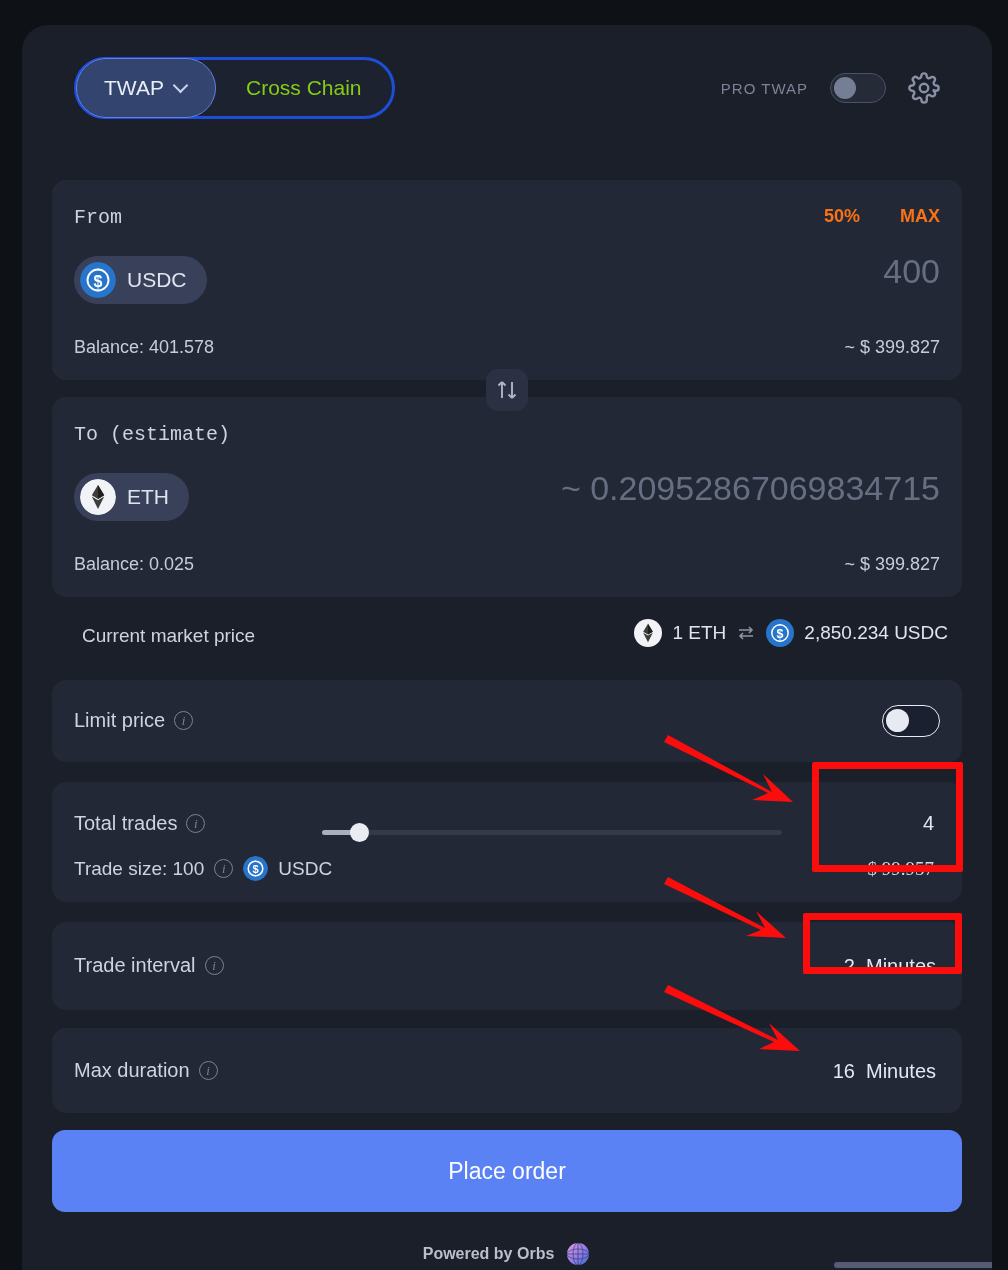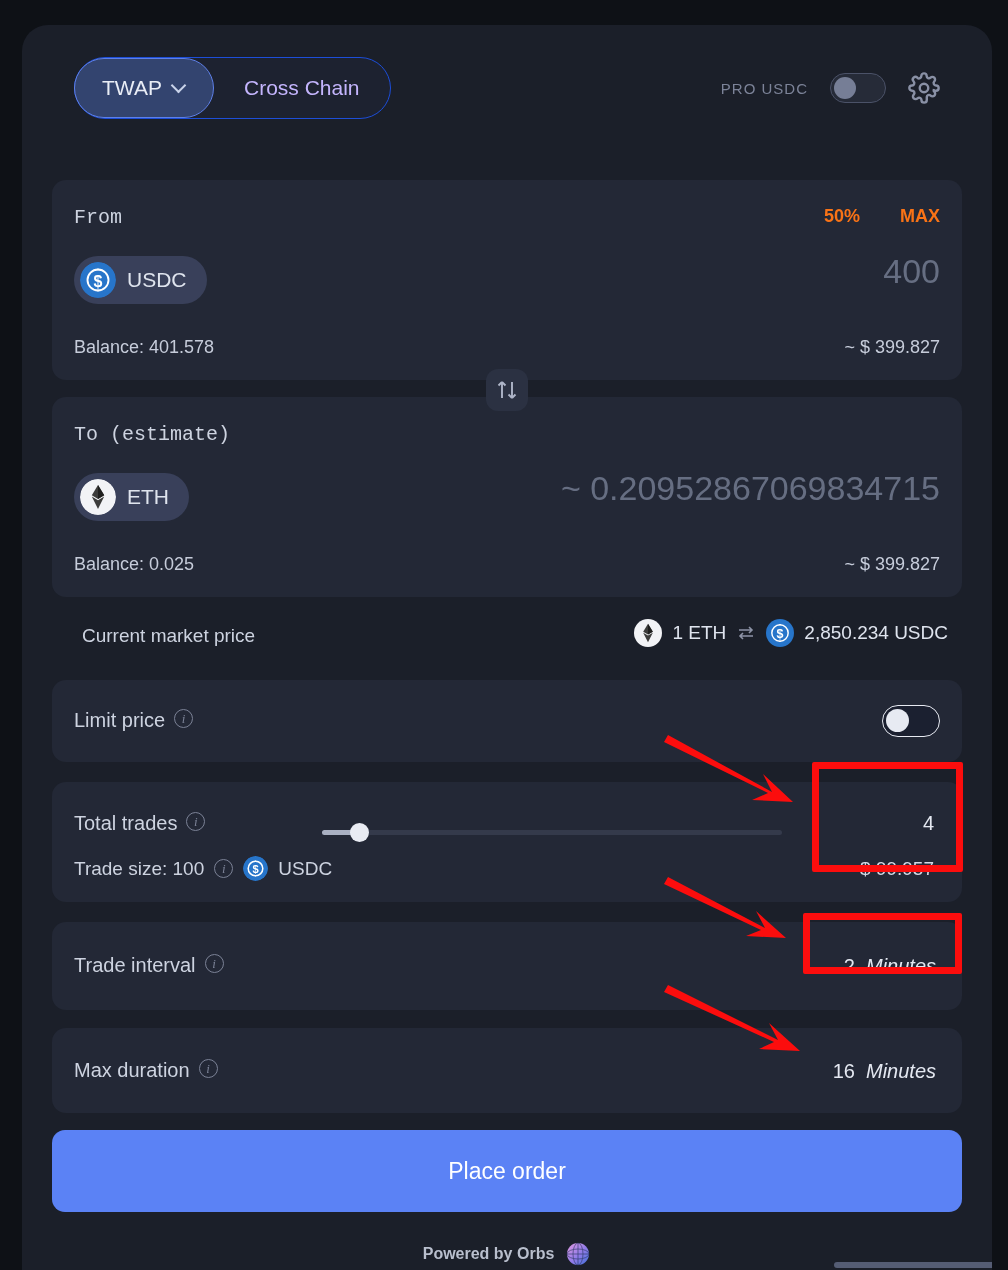--- a/index.html
+++ b/index.html
@@ -17,33 +17,33 @@
     background: #1b1f29;
     border-radius: 26px 26px 0 0;
     overflow: hidden;
   }
 
   
   .header { position: absolute; left: 30px; top: 32px; right: 30px; height: 62px; }
   .tabs {
     position: absolute; left: 22px; top: 0;
     height: 62px; display: flex; align-items: center;
-    border: 1px solid #1d4ed8; border-radius: 31px;
+    border: 3px solid #1d4ed8; border-radius: 31px;
     background: #1d2230;
   }
   .tab {
     height: 60px; display: flex; align-items: center; justify-content: center;
     gap: 10px; font-size: 21px; border-radius: 30px; cursor: pointer;
   }
   .tab-twap {
     background: #33446f; border: 1px solid #5e80e8;
     color: #e9edf6; padding: 0 26px; min-width: 140px;
     margin: -1px 0 -1px -1px;
   }
-  .tab-cross { color: #c4b5fd; padding: 0 30px; }
+  .tab-cross { color: #84cc16; padding: 0 30px; }
   .chev { display: inline-block; width: 14px; height: 14px; position: relative; top: -3px; }
   .chev::before {
     content: ""; position: absolute; left: 1px; top: 2px;
     width: 9px; height: 9px;
     border-right: 2.4px solid #c9d3ea; border-bottom: 2.4px solid #c9d3ea;
     transform: rotate(45deg);
   }
 
   .header-right {
     position: absolute; right: 22px; top: 50%; transform: translateY(-50%);
@@ -126,21 +126,21 @@
     background: #232836; border-radius: 14px;
   }
   .row-limit   { top: 655px; height: 82px; }
   .row-trades  { top: 757px; height: 120px; }
   .row-interval{ top: 897px; height: 88px; }
   .row-maxdur  { top: 1003px; height: 85px; }
 
   .row-label {
     position: absolute; left: 22px;
     font-size: 20px; color: #cdd3e0;
-    display: flex; gap: 9px;
+    display: flex; align-items: center; gap: 9px;
   }
   .info-i {
     display: inline-flex; align-items: center; justify-content: center;
     width: 19px; height: 19px; border-radius: 50%;
     border: 1.4px solid #7b8296; color: #7b8296;
     font-size: 13px; font-style: italic; font-family: "Liberation Serif", serif;
     cursor: pointer;
   }
 
   .toggle-limit {
@@ -166,37 +166,37 @@
     position: absolute; left: 6.6%; top: 0;
     width: 19px; height: 19px; border-radius: 50%; background: #e9ecf3;
   }
 
   .trades-value {
     position: absolute; right: 28px; top: 30px;
     font-size: 20px; color: #e4e8f1; text-align: right;
   }
   .trades-usd {
     position: absolute; right: 28px; top: 76px;
-    font-size: 19px; color: #d4d9e5; text-align: right;
+    font-size: 19px; color: #d4d9e5; text-align: right; font-family: Liberation Serif, serif;
   }
 
   .tradesize {
     position: absolute; left: 22px; top: 74px;
     display: flex; align-items: center; gap: 10px;
     font-size: 19px; color: #cdd3e0;
   }
   .coin-sm { width: 25px; height: 25px; border-radius: 50%; flex: 0 0 25px; }
 
   .time-value {
     position: absolute; right: 26px; top: 50%; transform: translateY(-50%);
     display: flex; align-items: baseline; gap: 11px;
     font-size: 20px; color: #e4e8f1;
   }
   .time-num { font-size: 20px; cursor: text; }
-  .time-unit { font-size: 20px; cursor: pointer; font-style: italic; }
+  .time-unit { font-size: 20px; cursor: pointer; }
 
   
   .cta {
     position: absolute; left: 30px; right: 30px; top: 1105px; height: 82px;
     background: #5b82f5; border: none; border-radius: 13px;
     color: #ffffff; font-size: 23px; font-family: "Liberation Sans", sans-serif;
     cursor: pointer;
   }
 
   .footer {
@@ -230,21 +230,21 @@
       <div class="tabs">
         <div class="tab tab-twap">
           <span>TWAP</span>
           <span class="chev"></span>
         </div>
         <div class="tab tab-cross">
           <span>Cross Chain</span>
         </div>
       </div>
       <div class="header-right">
-        <span class="pro-label">PRO USDC</span>
+        <span class="pro-label">PRO TWAP</span>
         <div class="toggle-pro"></div>
         <svg class="gear" viewBox="0 0 24 24" fill="none" stroke="#8990a5" stroke-width="1.8">
           <circle cx="12" cy="12" r="3.2"></circle>
           <path d="M19.4 13a1.65 1.65 0 0 0 .33 1.82l.06.06a2 2 0 1 1-2.83 2.83l-.06-.06a1.65 1.65 0 0 0-1.82-.33 1.65 1.65 0 0 0-1 1.51V21a2 2 0 0 1-4 0v-.09A1.65 1.65 0 0 0 9 19.4a1.65 1.65 0 0 0-1.82.33l-.06.06a2 2 0 1 1-2.83-2.83l.06-.06a1.65 1.65 0 0 0 .33-1.82 1.65 1.65 0 0 0-1.51-1H3a2 2 0 0 1 0-4h.09A1.65 1.65 0 0 0 4.6 9a1.65 1.65 0 0 0-.33-1.82l-.06-.06a2 2 0 1 1 2.83-2.83l.06.06A1.65 1.65 0 0 0 9 4.6a1.65 1.65 0 0 0 1-1.51V3a2 2 0 0 1 4 0v.09a1.65 1.65 0 0 0 1 1.51 1.65 1.65 0 0 0 1.82-.33l.06-.06a2 2 0 1 1 2.83 2.83l-.06.06A1.65 1.65 0 0 0 19.4 9v.09a1.65 1.65 0 0 0 1.51 1H21a2 2 0 0 1 0 4h-.09a1.65 1.65 0 0 0-1.51 1z"></path>
         </svg>
       </div>
     </div>
 
     <div class="panel panel-from">
       <div class="panel-label">From</div>

